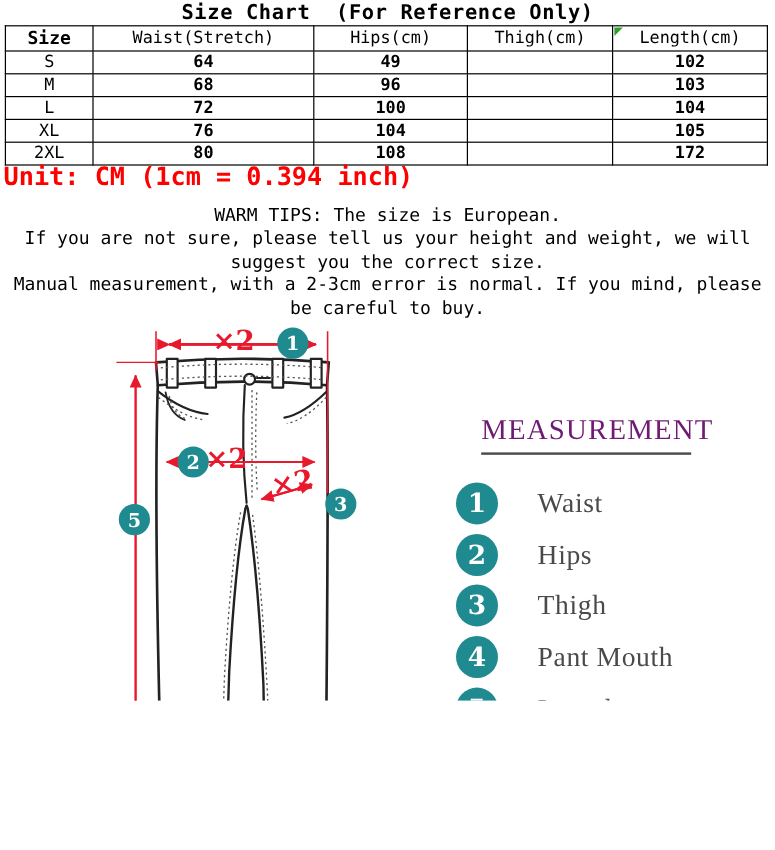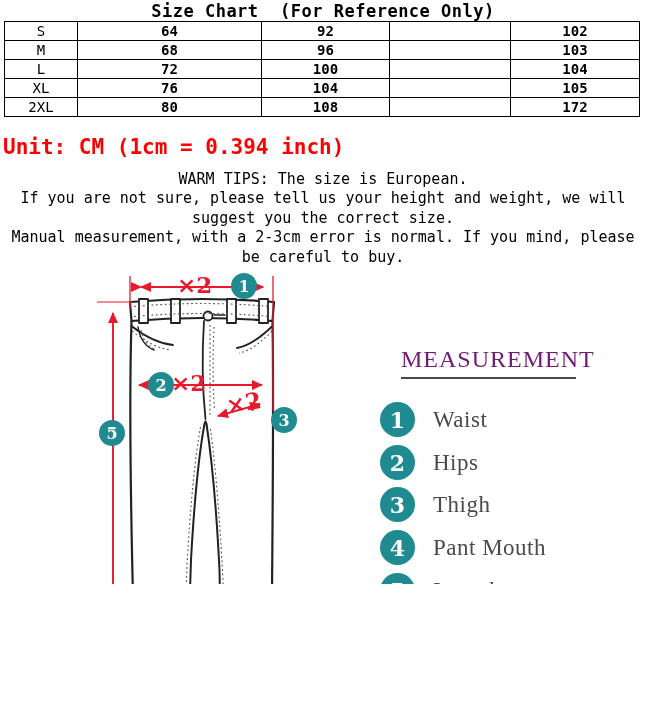--- a/index.html
+++ b/index.html
@@ -111,21 +111,21 @@
   .li4{top:530px;}
   .li5{top:573px;}
   .legend-badge{
     width:35px;height:35px;border-radius:50%;
     background:var(--teal);color:#fff;
     display:flex;align-items:center;justify-content:center;
     font:bold 22px "DejaVu Serif",serif;
     flex:0 0 35px;
   }
   .legend-label{
-    margin-left:18px;
+    margin-left:33px;
     font:23px "Liberation Serif",serif;
     color:#4a4a4a;letter-spacing:0.5px;
     white-space:pre;
   }
   
   .bottom-divider{
     position:absolute;left:0;top:703px;width:646px;height:2px;
     background:#c9d2e4;
   }
 </style>
@@ -138,24 +138,31 @@
 
   <table class="size-table">
     <colgroup>
       <col class="col-size">
         <col class="col-waist">
         <col class="col-hips">
         <col class="col-thigh">
         <col class="col-length">
     </colgroup>
     <tbody>
+        <tr>
+      <th class="size-col">Size</th>
+      <th>Waist(Stretch)</th>
+      <th>Hips(cm)</th>
+      <th>Thigh(cm)</th>
+      <th class="flag-cell"><span class="corner-flag"></span><span>Length(cm)</span></th>
+    </tr>
     <tr>
       <td>S</td>
       <td class="num">64</td>
-      <td class="num">92</td>
+      <td class="num">49</td>
       <td></td>
       <td class="num">102</td>
     </tr>
     <tr>
       <td>M</td>
       <td class="num">68</td>
       <td class="num">96</td>
       <td></td>
       <td class="num">103</td>
     </tr>

